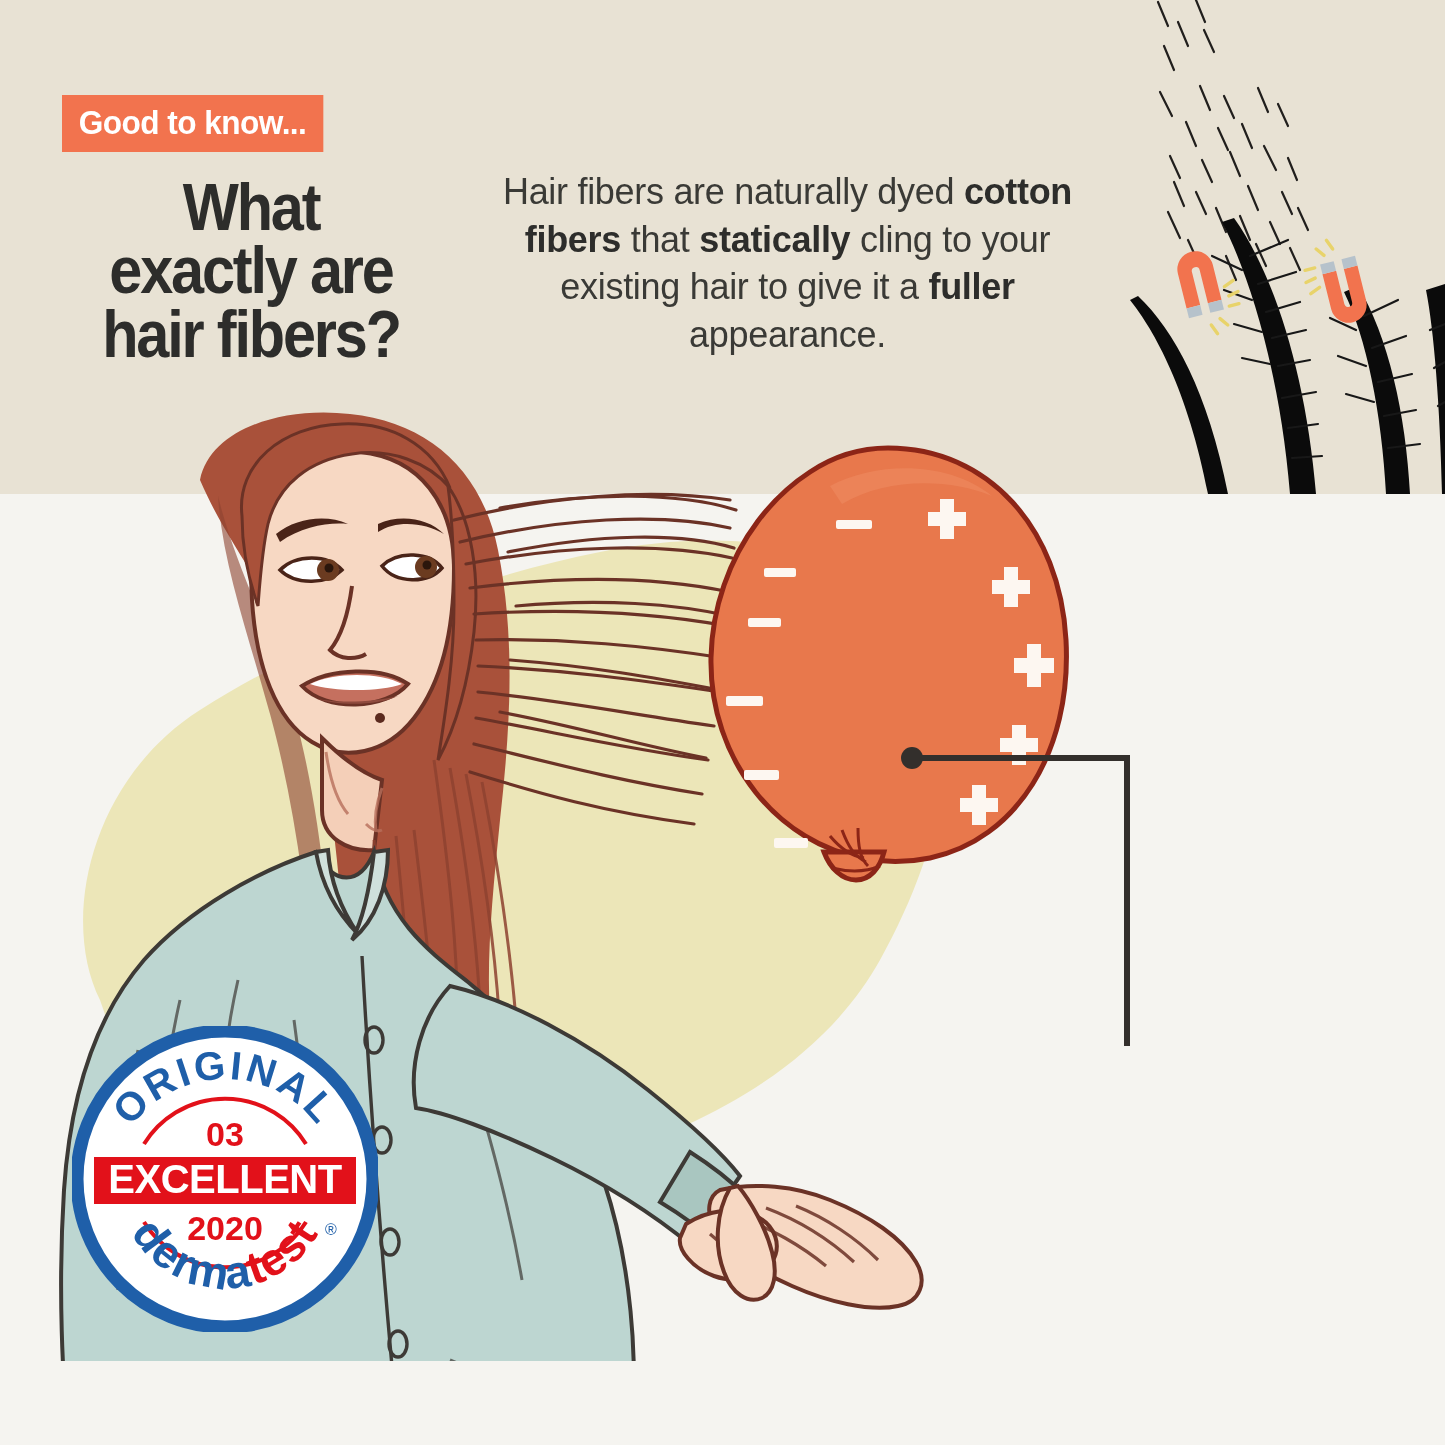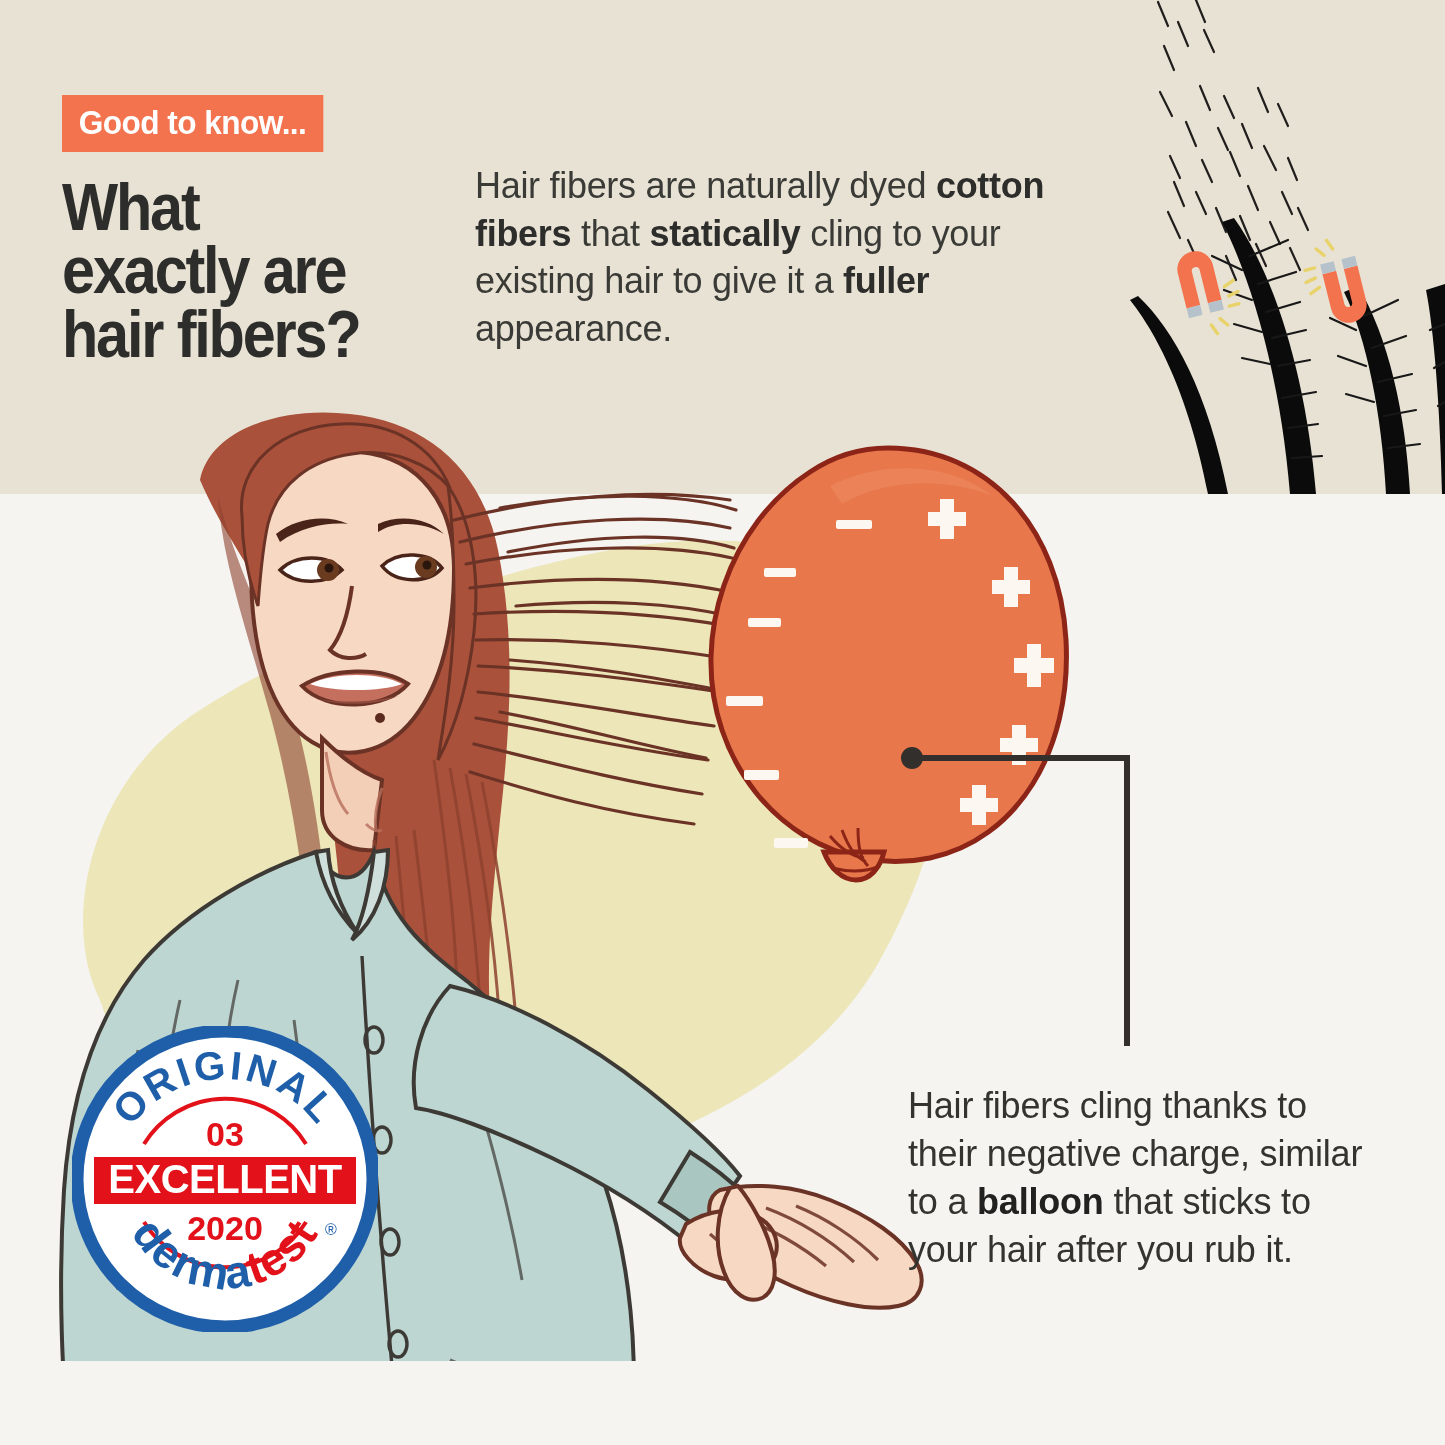--- a/index.html
+++ b/index.html
@@ -1,21 +1,21 @@
 <!DOCTYPE html>
 <html><head>
 <meta charset="utf-8">
 <style>
   html,body{margin:0;padding:0;}
   body{
     width:1445px;height:1445px;overflow:hidden;position:relative;
     font-family:"Liberation Sans", sans-serif;
     background:#f5f4f0;
   }
-  #stage{position:absolute;inset:0;width:1445px;height:1361px;overflow:hidden;}
+  #stage{position:absolute;inset:0;width:1445px;height:1361px;overflow:hidden;text-align:center;}
 
   
   .band-top{position:absolute;left:0;top:0;width:1445px;height:494px;background:#e8e2d4;}
   .band-bottom{position:absolute;left:0;top:494px;width:1445px;height:951px;background:#f5f4f0;}
 
   
   .eyebrow{
     position:absolute;left:62px;top:95px;
     background:#f2734e;color:#ffffff;
     font-weight:bold;font-size:34px;letter-spacing:-0.6px;
@@ -28,21 +28,21 @@
   .headline{
     position:absolute;left:62px;top:176px;width:420px;
     color:#2d2d2b;font-weight:bold;font-size:66px;line-height:0.96;
     letter-spacing:-2.4px;
     transform:scaleX(0.9);transform-origin:left top;
   }
   .headline span{display:block;}
 
   
   .intro{
-    position:absolute;left:475px;top:162px;width:625px;
+    position:absolute;left:475px;top:168px;width:625px;
     color:#3a3a36;font-size:36px;line-height:1.32;letter-spacing:-0.3px;
   }
   .intro b{font-weight:bold;color:#2d2d2b;}
 
   
   .callout-text{
     position:absolute;left:908px;top:1082px;width:470px;
     color:#333330;font-size:36px;line-height:1.33;letter-spacing:-0.2px;
   }
   .callout-text b{font-weight:bold;color:#212120;}
@@ -340,21 +340,20 @@
         <path d="M930 398 h12 v-13 h14 v13 h12 v14 h-12 v13 h-14 v-13 h-12 z"></path>
       </g>
     </g>
   </svg>
 
   <svg class="callout-line" viewBox="0 0 270 330">
     <circle cx="22" cy="23" r="11" fill="#332f2c"></circle>
     <path d="M22 23 H 237 V 311" fill="none" stroke="#332f2c" stroke-width="6"></path>
   </svg>
 
-  <div class="callout-text"><span>Hair fibers cling thanks to their negative charge, similar to a </span><b>balloon</b><span> that sticks to your hair after you rub it.</span></div>
 
   <svg class="seal" viewBox="0 0 306 306">
     <defs>
       <path id="arcTop" d="M 38 168 A 115 115 0 0 1 268 168"></path>
       <path id="arcBottom" d="M 48 176 A 107 107 0 0 0 258 176"></path>
     </defs>
     <circle cx="153" cy="153" r="148" fill="#ffffff" stroke="#1f5fa9" stroke-width="13"></circle>
     <circle cx="153" cy="153" r="134" fill="#ffffff"></circle>
 
     <text font-size="40" font-weight="bold" fill="#1f5fa9" letter-spacing="3" font-family="Liberation Sans, sans-serif">

